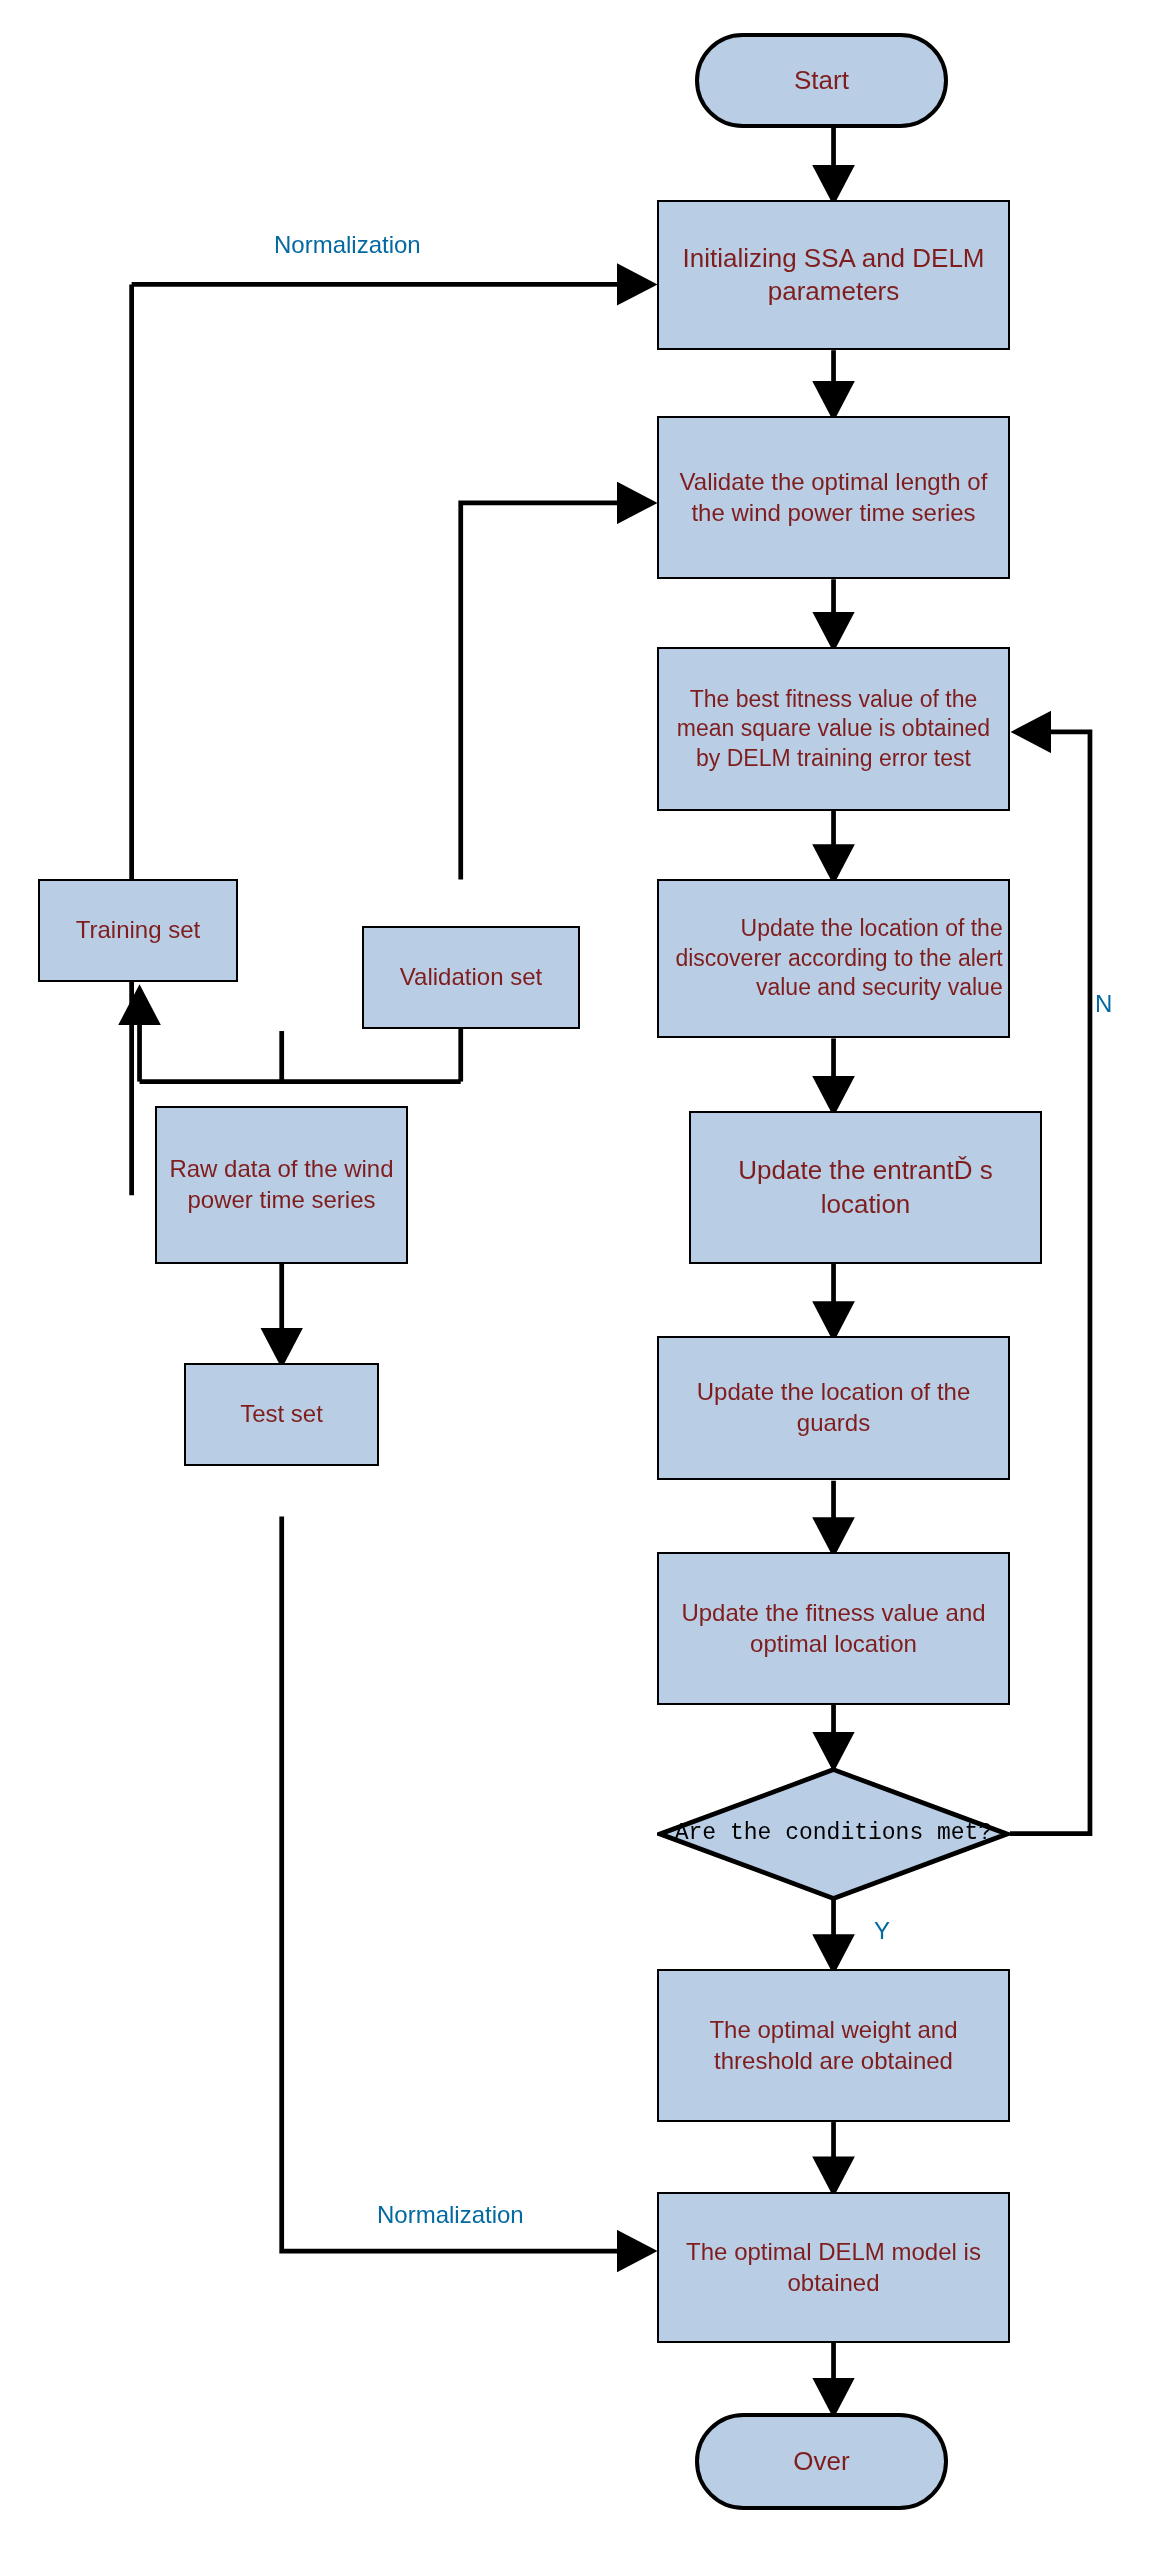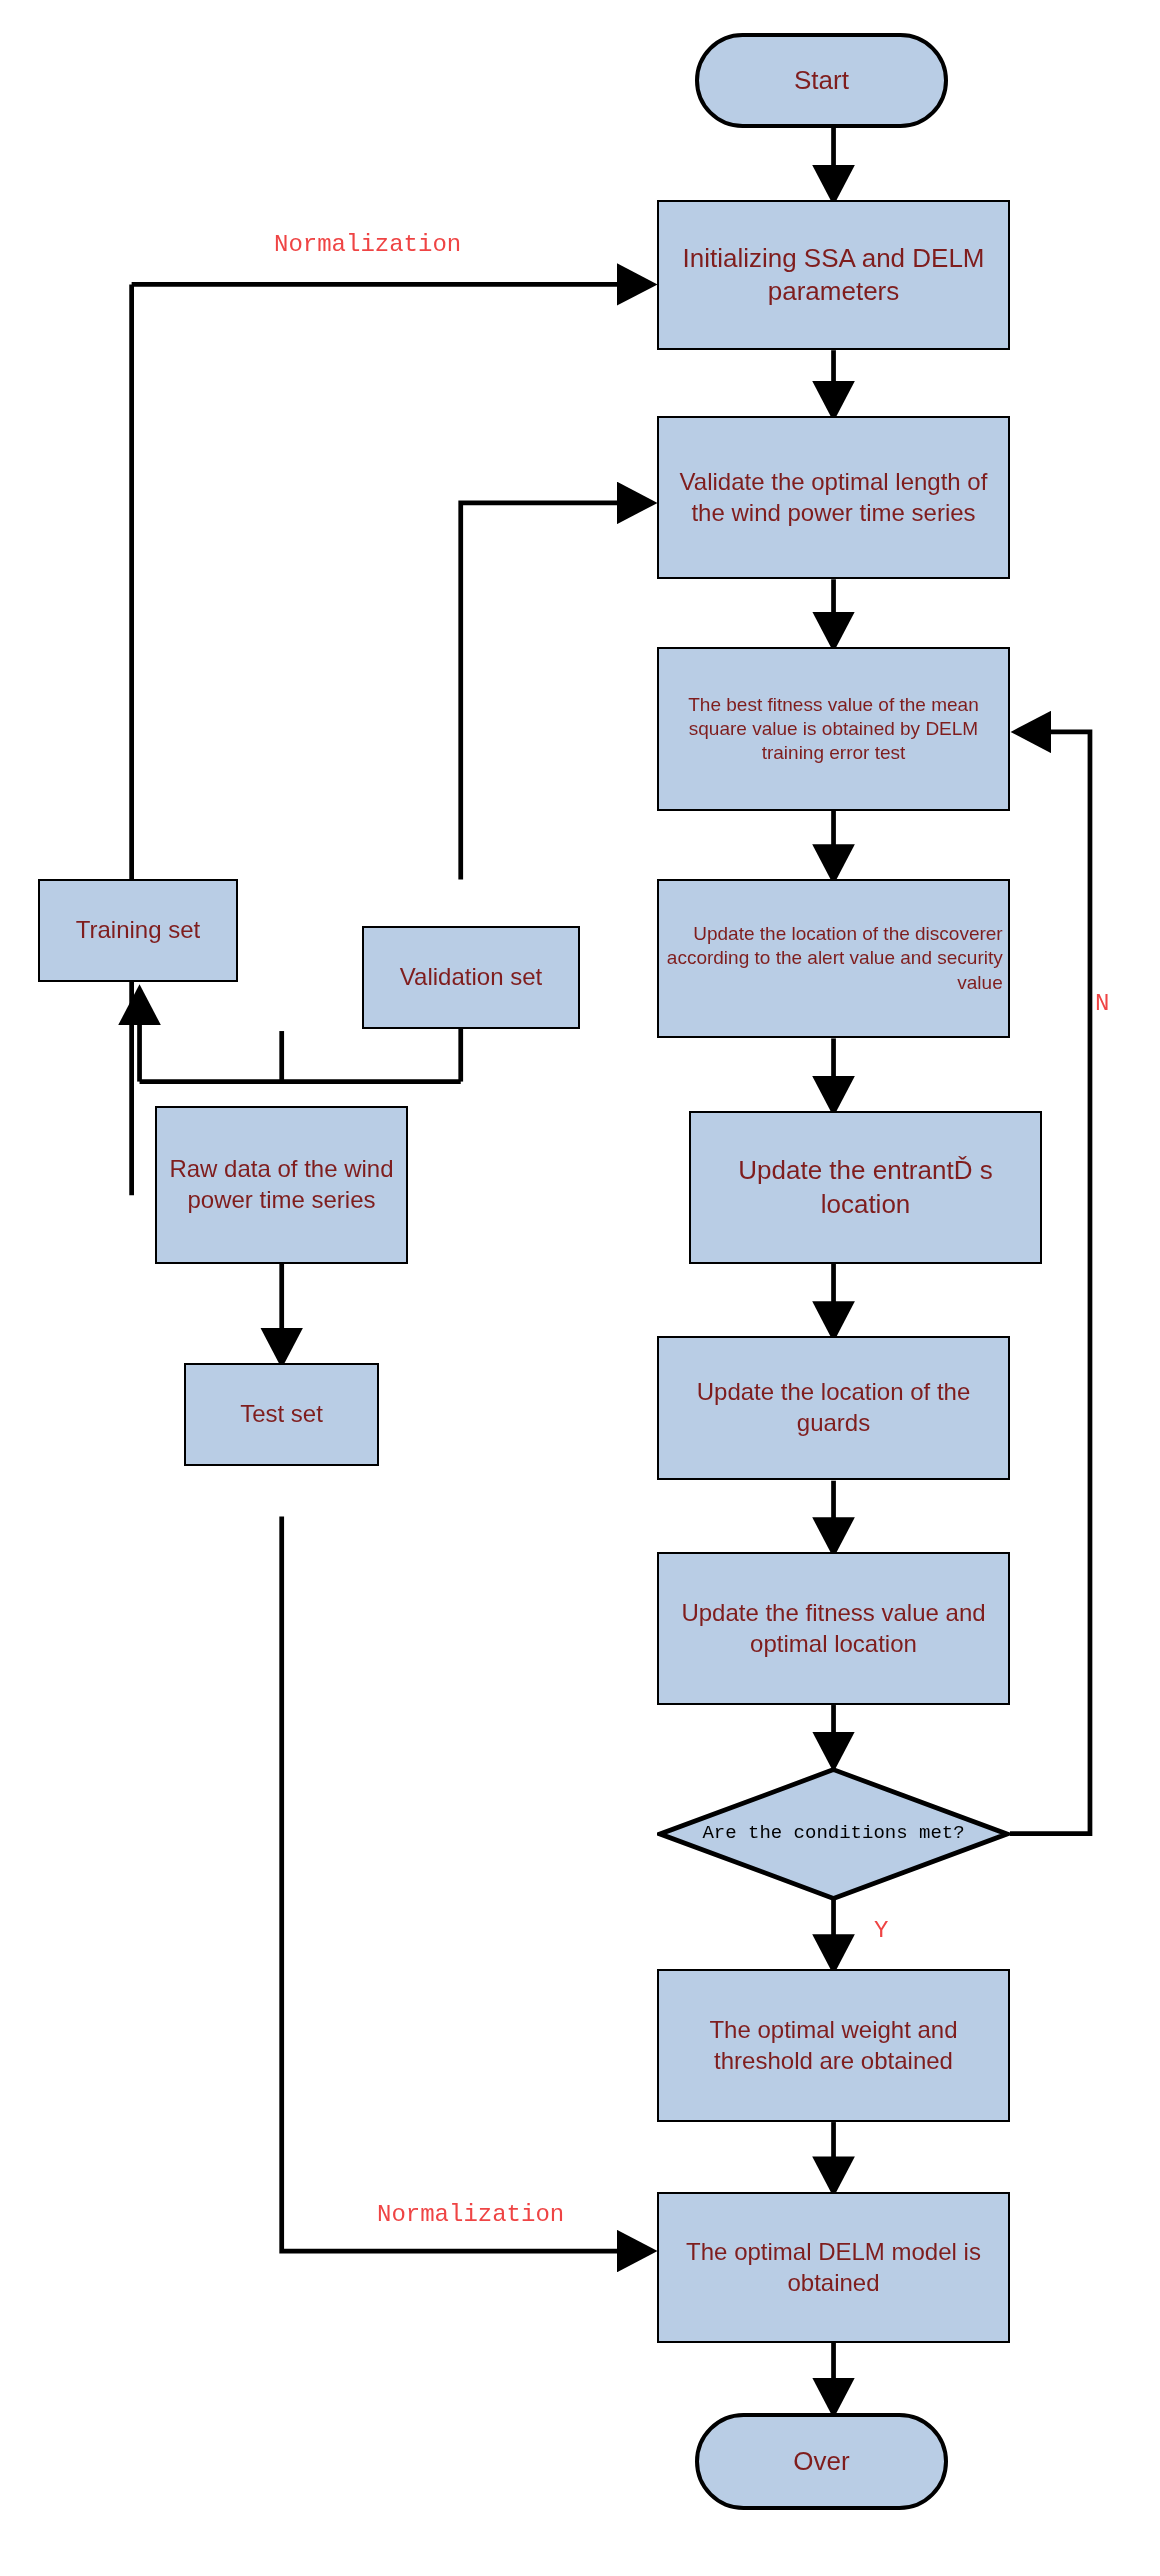--- a/index.html
+++ b/index.html
@@ -6,21 +6,21 @@
   body{font-family:"Liberation Sans", sans-serif;}
   #canvas{position:relative;width:1160px;height:2576px;background:#fff;overflow:hidden;}
   svg.layer{position:absolute;left:0;top:0;width:1160px;height:2576px;}
   .node{position:absolute;box-sizing:border-box;background:#b9cde5;border:2.6px solid #000;
         display:flex;align-items:center;justify-content:center;text-align:center;
         color:#7f1d1d;line-height:1.28;padding:3.2px 5.3px;}
   .term{border-radius:63px;border-width:4.2px;}
   .diamond-wrap{position:absolute;font-family:Liberation Mono, monospace;}
   .diamond-txt{position:absolute;display:flex;align-items:center;justify-content:center;
                text-align:center;color:#000;line-height:1.35;}
-  .edge-label{position:absolute;color:#ef4444;white-space:nowrap;font-family:Liberation Mono, monospace;} .f40{font-size:19px;}
+  .edge-label{position:absolute;color:#0369a1;white-space:nowrap;} .f40{font-size:23px;}
   .f46{font-size:24px;} .f50{font-size:26px;}
 </style>
 </head>
 <body>
 
 <div id="canvas">
 
   <svg class="layer" viewBox="0 0 2203 4892" xmlns="http://www.w3.org/2000/svg">
     <defs>
       <marker id="arr" markerWidth="9" markerHeight="9" refX="7.4" refY="4.5" orient="auto" markerUnits="strokeWidth">

